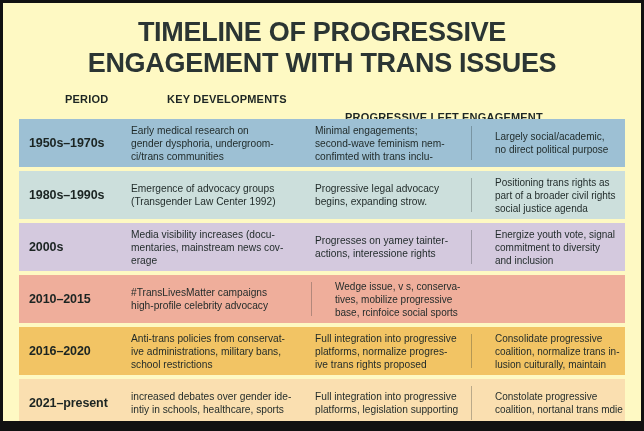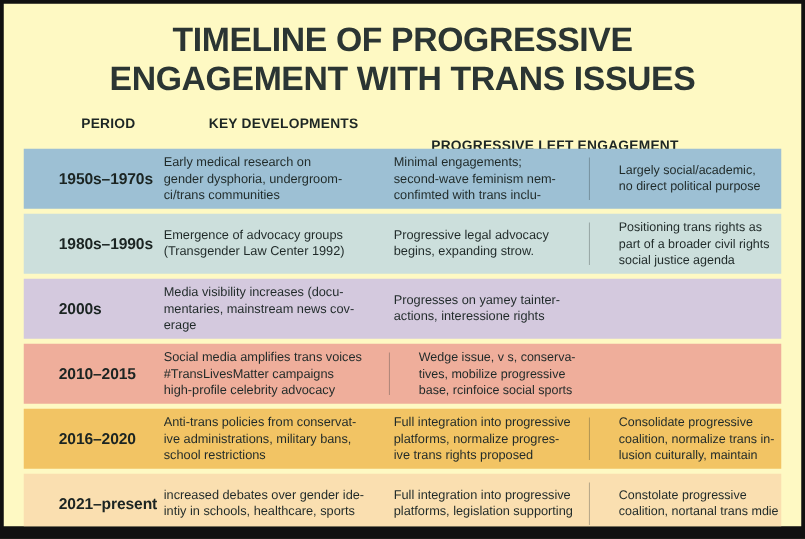--- a/index.html
+++ b/index.html
@@ -72,21 +72,21 @@
   }
   .cell {
     box-sizing: border-box;
     display: flex;
     align-items: center;
     overflow: hidden;
   }
   .cell-period {
     width: 112px;
     flex: none;
-    padding-left: 28px;
+    padding-left: 10px;
     font-size: 12.5px;
     font-weight: bold;
     color: #1b2422;
     letter-spacing: -0.1px;
   }
   .cell-key {
     width: 180px;
     flex: none;
     padding-right: 6px;
     font-size: 10.2px;
@@ -199,26 +199,32 @@
             <span>mentaries, mainstream news cov-</span>
             <span>erage</span>
           </span>
         </div>
         <div class="cell cell-prog">
           <span class="text-lines">
             <span>Progresses on yamey tainter-</span>
             <span>actions, interessione rights</span>
           </span>
         </div>
+        <div class="cell cell-out">
+          <span class="text-lines">
+            <span>Energize youth vote, signal</span>
+            <span>commitment to diversity</span>
+            <span>and inclusion</span>
+          </span>
+        </div>
       </div>
       <div class="row" style="background: rgb(239, 174, 155);">
         <div class="cell cell-period">2010–2015</div>
         <div class="cell cell-key">
           <span class="text-lines">
-            <span>Social media amplifies trans voices</span>
             <span>#TransLivesMatter campaigns</span>
             <span>high-profile celebrity advocacy</span>
           </span>
         </div>
         <div class="cell cell-out">
           <span class="text-lines">
             <span>Wedge issue, v s, conserva-</span>
             <span>tives, mobilize progressive</span>
             <span>base, rcinfoice social sports</span>
           </span>

